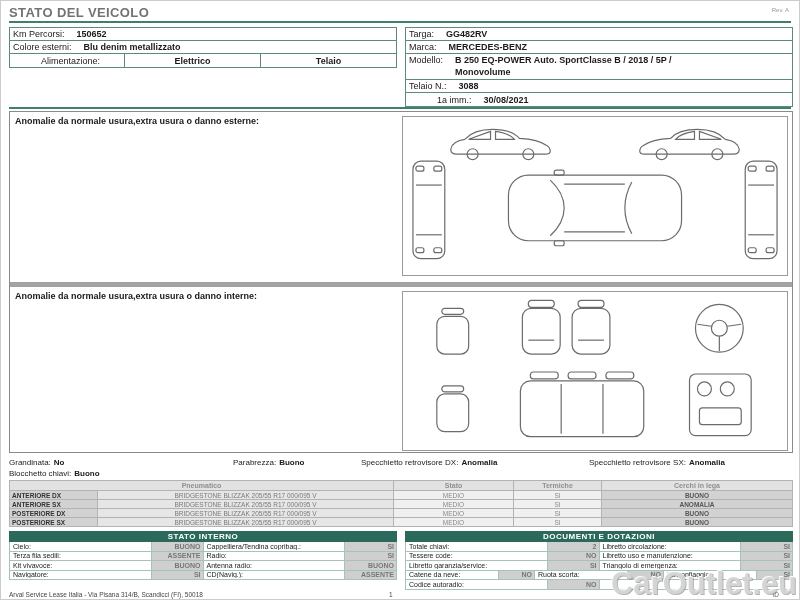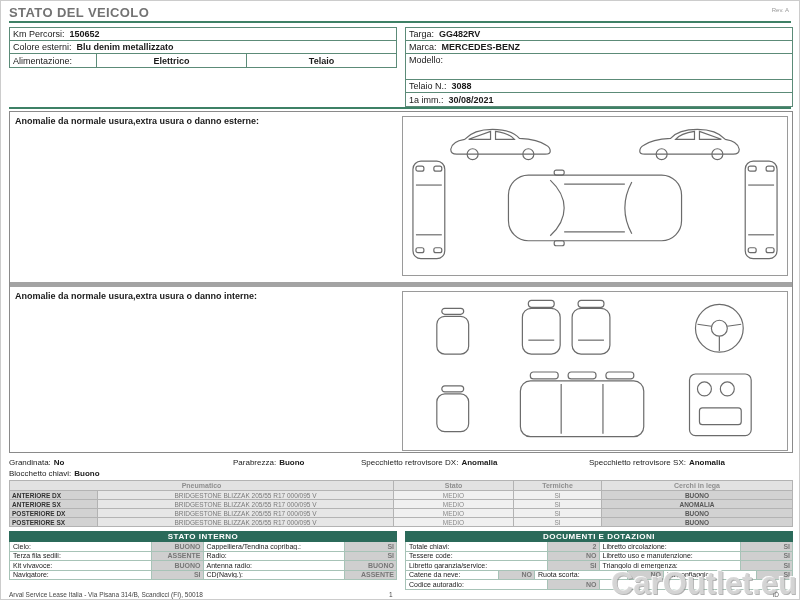--- a/index.html
+++ b/index.html
@@ -10,22 +10,22 @@
     border:1px solid #cccccc;
   }
   .title { position:absolute; top:4px; left:8px; font-size:13px; font-weight:bold; color:#737373; letter-spacing:.4px; }
   .rev { position:absolute; top:6px; right:10px; font-size:6px; color:#999; }
   .gline { position:absolute; left:8px; right:8px; border-top:2px solid #3e8166; }
   .gline1 { top:20px; } .gline2 { top:106px; }
 
   .itable { position:absolute; font-size:9px; border:1px solid #5c8b78; }
   .itable-left  { left:8px;   top:26px; width:388px; }
   .itable-right { left:404px; top:26px; width:388px; }
-  .irow { display:flex; align-items:center; min-height:13px; border-bottom:1px solid #5c8b78; padding:0 3px; gap:5px; }
-  .itable .irow:last-child { border-bottom:none; }
+  .irow { display:flex; align-items:center; min-height:13px; border-bottom:1px solid #5c8b78; padding:0 3px; gap:12px; }
+  .itable .irow:last-child { border-bottom:none;margin-left:28px; }
   .lbl { white-space:nowrap; }
   .val { font-weight:bold; }
   .irow-modello { min-height:26px; align-items:flex-start; padding-top:1px; line-height:1.3; }
   .fuel-row { padding:0; gap:0; }
   .fuel-row .lbl { padding:0 3px; width:86px; }
   .fuel-cell { flex:1; align-self:stretch; display:flex; align-items:center; justify-content:center;
                font-weight:bold; border-left:1px solid #5c8b78; }
 
   .anomaly { position:absolute; left:8px; top:110px; width:784px; height:342px; border:1px solid #8a8a8a; }
   .anomaly-half { position:relative; height:170px; }
@@ -99,20 +99,21 @@
     <div class="irow">
       <span class="lbl">Targa:</span>
       <span class="val">GG482RV</span>
     </div>
     <div class="irow">
       <span class="lbl">Marca:</span>
       <span class="val">MERCEDES-BENZ</span>
     </div>
     <div class="irow irow-modello">
       <span class="lbl">Modello:</span>
+      <span class="val"><span>B 250 EQ-POWER Auto. SportClasse B / 2018 / 5P /</span><br><span>Monovolume</span></span>
     </div>
     <div class="irow">
       <span class="lbl">Telaio N.:</span>
       <span class="val">3088</span>
     </div>
     <div class="irow">
       <span class="lbl">1a imm.:</span>
       <span class="val">30/08/2021</span>
     </div>
   </div>

